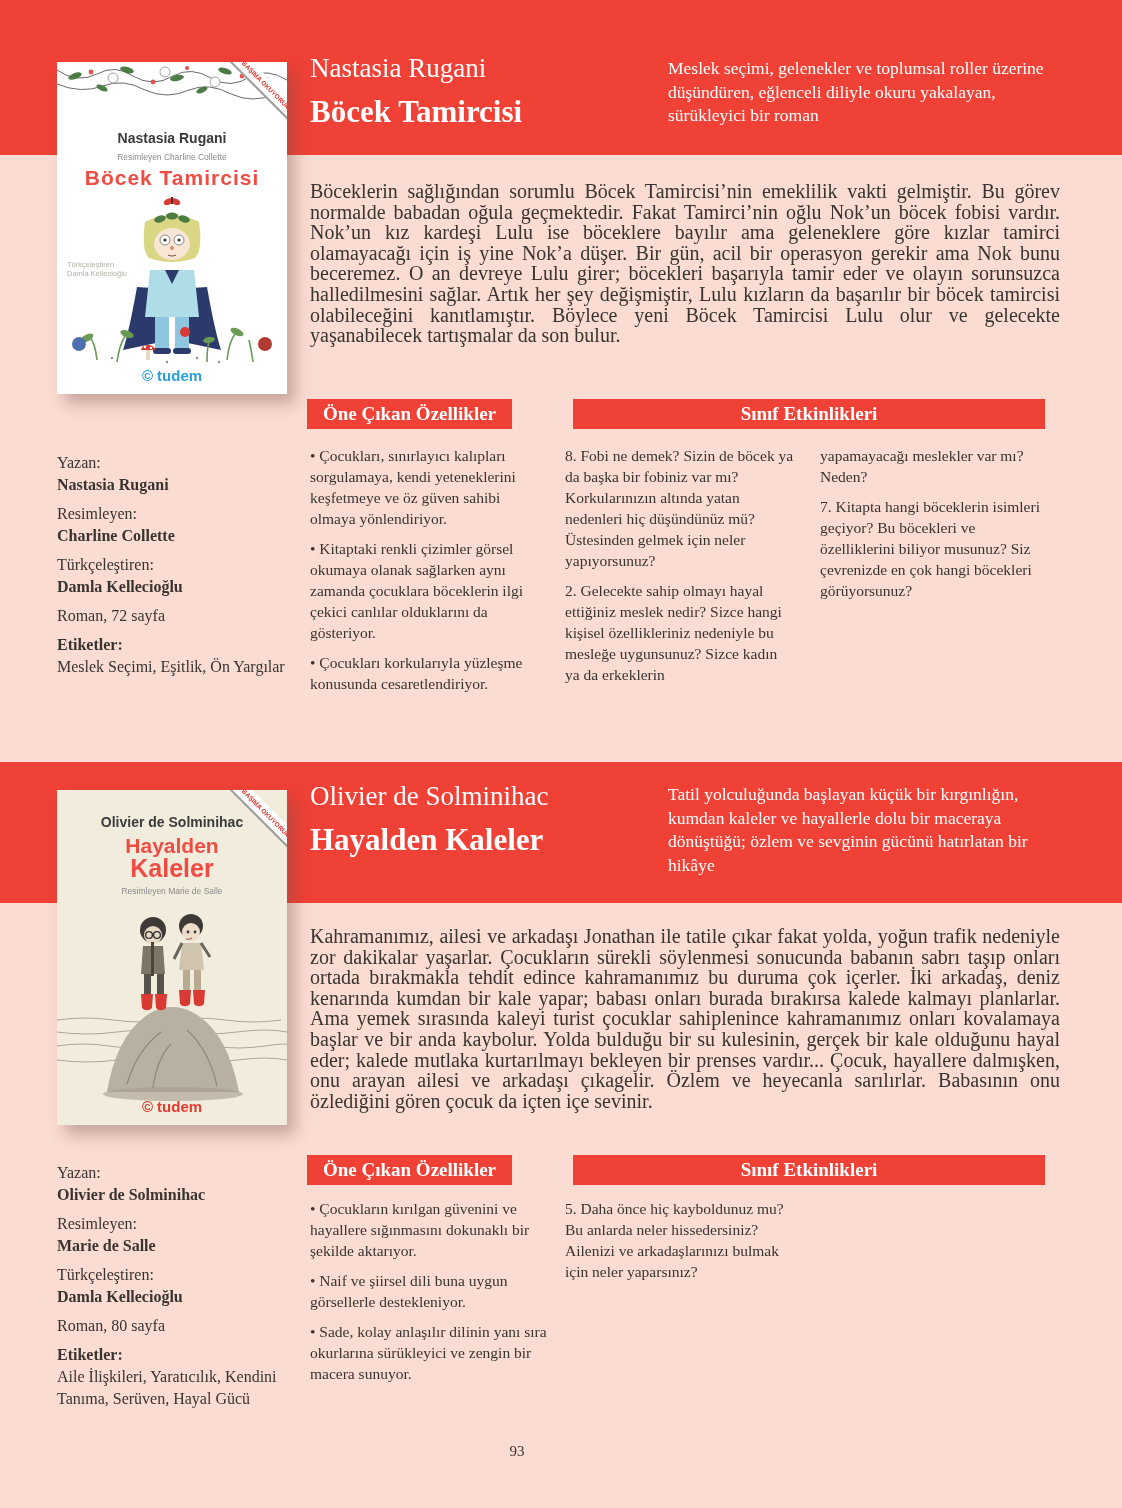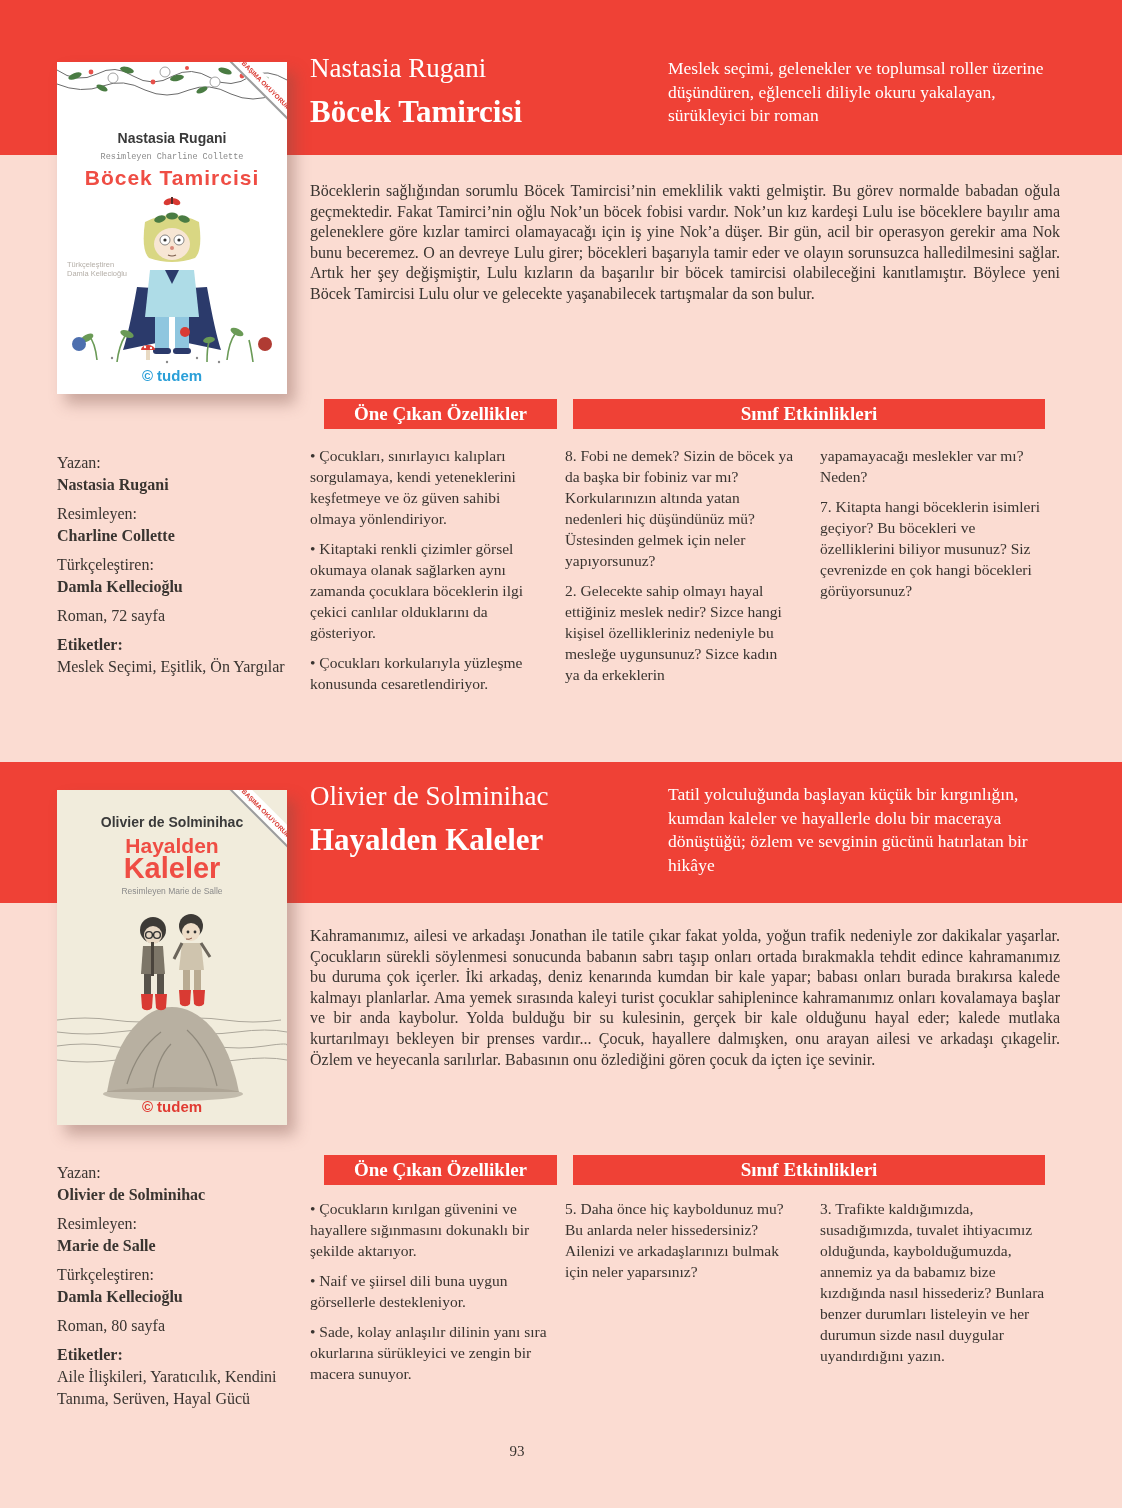--- a/index.html
+++ b/index.html
@@ -13,27 +13,27 @@
   .band.two{top:762px;height:141px;}
 
   
   .band-title{position:absolute;left:310px;color:#ffffff;}
   .band-title .bt-author{font-size:27px;line-height:32px;font-weight:400;}
   .band-title .bt-name{font-size:31px;line-height:36px;font-weight:700;margin-top:10px;}
   .tagline{position:absolute;left:668px;width:378px;color:#ffffff;
     font-size:17.5px;line-height:23.5px;}
 
   
-  .summary{position:absolute;left:310px;width:750px;font-size:16px;
+  .summary{position:absolute;left:310px;width:750px;font-size:20px;
     line-height:20.6px;text-align:justify;color:#393430;}
 
   
   .hdr{position:absolute;height:30px;background:#ef4136;color:#fff;
     font-size:19px;font-weight:700;text-align:center;line-height:30px;}
-  .hdr.feat{left:324px;width:233px;text-align:center;}
+  .hdr.feat{left:307px;width:205px;text-align:center;}
   .hdr.act{left:573px;width:472px;}
 
   .col{position:absolute;font-size:15.5px;line-height:21px;color:#393430;}
   .col p{margin:0 0 9px 0;}
   .col.feats{left:310px;width:237px;}
   .col.act1{left:565px;width:230px;}
   .col.act2{left:820px;width:233px;}
 
   
   .info{position:absolute;left:57px;width:232px;font-size:16px;line-height:22px;color:#393430;}
@@ -47,21 +47,21 @@
     overflow:hidden;}
   .cover.c1{top:62px;height:332px;background:#ffffff;}
   .cover.c2{top:790px;height:335px;background:#f1ecdc;}
   .cover .cv-author{position:absolute;left:0;width:100%;text-align:center;
     font-family:"Liberation Sans",sans-serif;font-weight:700;color:#3a3a3a;font-size:14px;}
   .cover .cv-illus{position:absolute;left:0;width:100%;text-align:center;
     font-family:"Liberation Sans",sans-serif;color:#8a8a8a;font-size:8.5px;}
   .cover .cv-title{position:absolute;left:0;width:100%;text-align:center;
     font-family:"Liberation Sans",sans-serif;font-weight:700;color:#ef4d44;}
   .c1 .cv-author{top:68px;}
-  .c1 .cv-illus{top:90px;font-family:Liberation Mono, monospace;}
+  .c1 .cv-illus{top:90px;}
   .c1 .cv-title{top:104px;font-size:21px;letter-spacing:1px;}
   .c2 .cv-author{top:24px;}
   .c2 .cv-title{top:44px;font-size:21px;line-height:23px;}
   .c2 .cv-illus{top:96px;}
   .cv-translator{position:absolute;left:10px;top:198px;font-family:"Liberation Sans",sans-serif;
     font-size:7.5px;color:#b5afa8;line-height:9px;}
   .cv-logo{position:absolute;left:0;bottom:10px;width:100%;text-align:center;
     font-family:"Liberation Sans",sans-serif;font-weight:700;font-size:15px;}
   .c1 .cv-logo{color:#2a9fd8;}
   .c2 .cv-logo{color:#e03a31;}
@@ -223,21 +223,21 @@
     <div class="bt-author">Olivier de Solminihac</div>
     <div class="bt-name">Hayalden Kaleler</div>
   </div>
   <div class="tagline" style="top:783px">Tatil yolculuğunda başlayan küçük bir kırgınlığın, kumdan kaleler ve hayallerle dolu bir maceraya dönüştüğü; özlem ve sevginin gücünü hatırlatan bir hikâye</div>
 
   <div class="cover c2">
     <div class="ribbon">TEK BAŞIMA OKUYORUM!</div>
     <div class="cv-author">Olivier de Solminihac</div>
     <div class="cv-title">
       <div>Hayalden</div>
-      <div style="font-size:29px">Kaleler</div>
+      <div style="font-size:25px">Kaleler</div>
     </div>
     <div class="cv-illus">Resimleyen Marie de Salle</div>
     <svg class="cv-art" width="230" height="200" viewBox="0 0 230 200">
 
       <g stroke="#9a958a" stroke-width="1" fill="none" opacity=".8">
         <path d="M0,118 q28,-4 56,0 t56,0 t56,0 t56,0"></path>
         <path d="M0,130 q30,4 60,0 t60,0 t60,0 t50,0"></path>
         <path d="M0,144 q26,-4 52,0 t52,0 t52,0 t52,0 t22,0"></path>
         <path d="M0,158 q30,4 60,0 t60,0 t60,0 t50,0"></path>
       </g>
@@ -285,23 +285,20 @@
   <div class="hdr act" style="top:1155px">Sınıf Etkinlikleri</div>
 
   <div class="col feats" style="top:1198px">
     <p>• Çocukların kırılgan güvenini ve hayallere sığınmasını dokunaklı bir şekilde aktarıyor.</p>
     <p>• Naif ve şiirsel dili buna uygun görsellerle destekleniyor.</p>
     <p>• Sade, kolay anlaşılır dilinin yanı sıra okurlarına sürükleyici ve zengin bir macera sunuyor.</p>
   </div>
   <div class="col act1" style="top:1198px">
     <p>5. Daha önce hiç kayboldunuz mu? Bu anlarda neler hissedersiniz? Ailenizi ve arkadaşlarınızı bulmak için neler yaparsınız?</p>
   </div>
-  <div class="col act2" style="top:1198px">
-    <p>3. Trafikte kaldığımızda, susadığımızda, tuvalet ihtiyacımız olduğunda, kaybolduğumuzda, annemiz ya da babamız bize kızdığında nasıl hissederiz? Bunlara benzer durumları listeleyin ve her durumun sizde nasıl duygular uyandırdığını yazın.</p>
-  </div>
 
   <div class="info" style="top:1162px">
     <div class="lbl">Yazan:</div>
     <div class="val">Olivier de Solminihac</div>
     <div class="lbl">Resimleyen:</div>
     <div class="val">Marie de Salle</div>
     <div class="lbl">Türkçeleştiren:</div>
     <div class="val">Damla Kellecioğlu</div>
     <div class="plain">Roman, 80 sayfa</div>
     <div class="lbl-b">Etiketler:</div>

